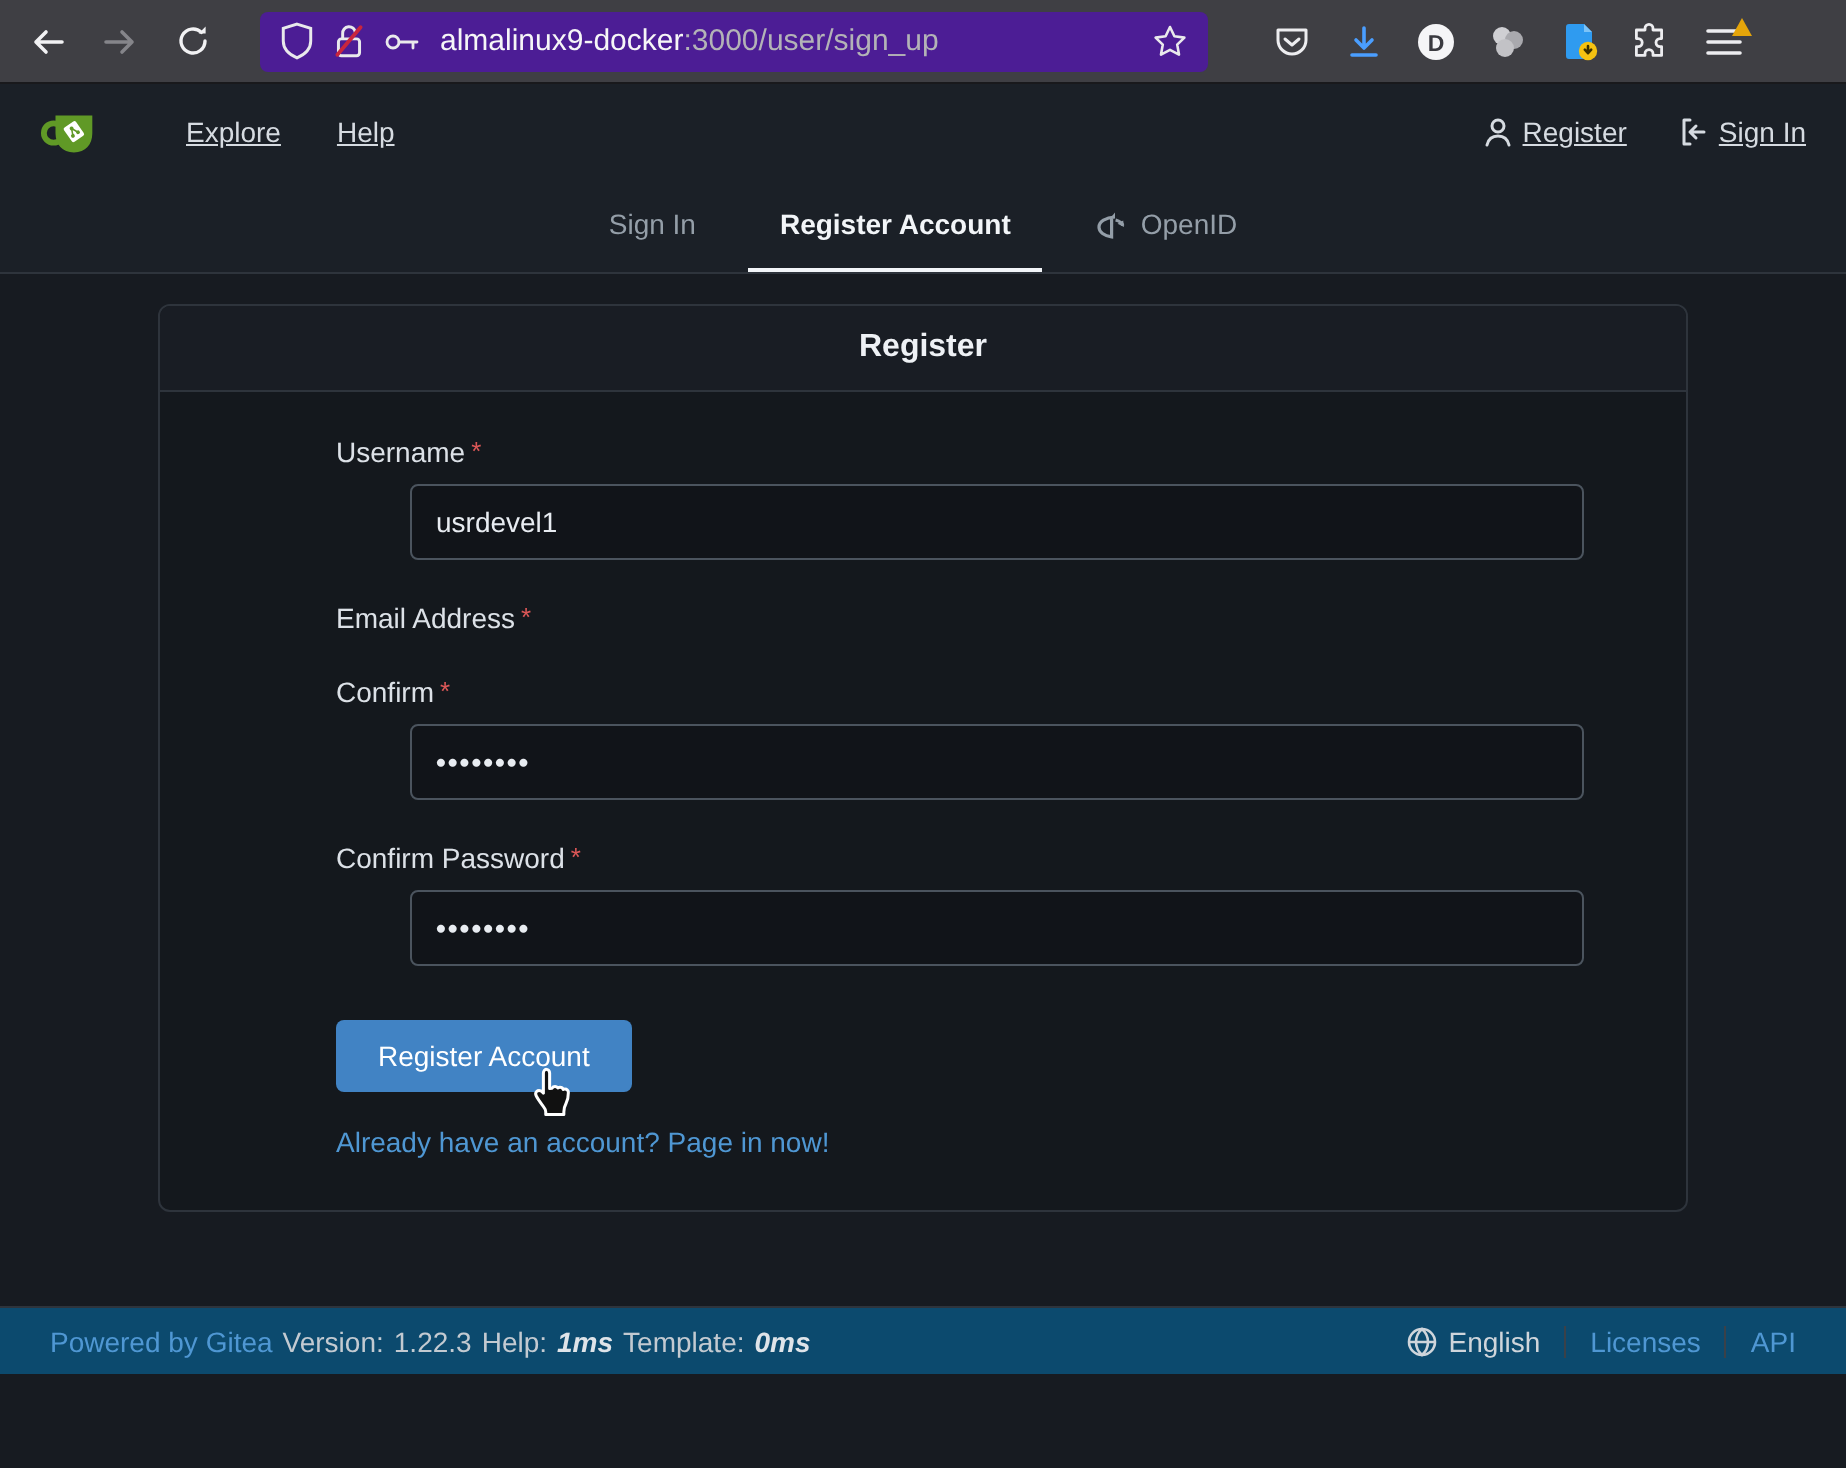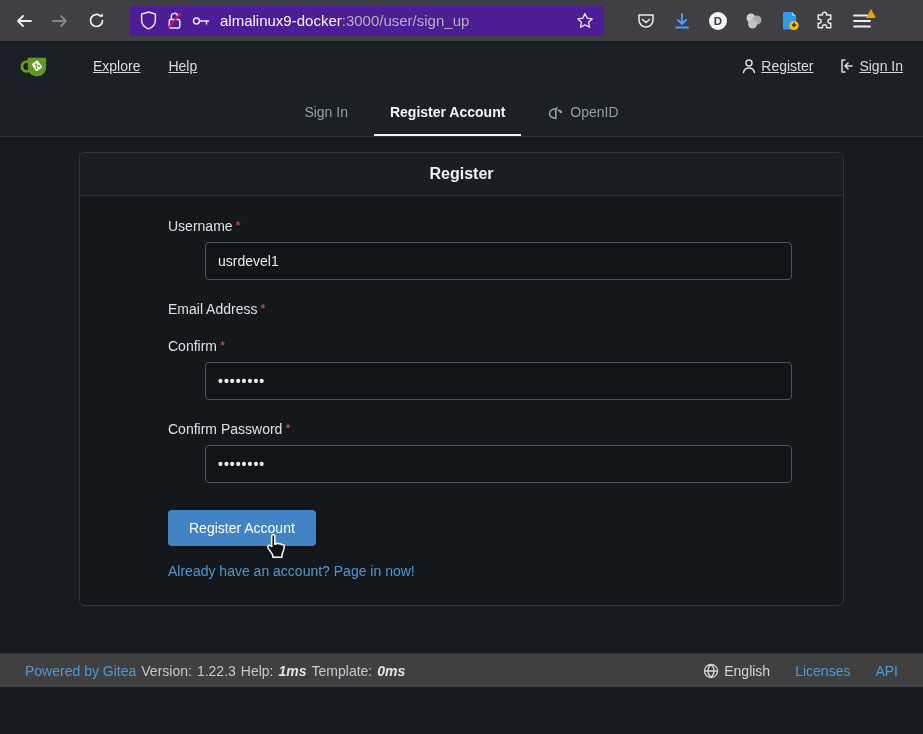--- a/index.html
+++ b/index.html
@@ -81,21 +81,21 @@
   .btn-primary {
     background:#4183c4; color:#ffffff; border:none; border-radius:4px;
     font-size:14px; padding:0 21px; height:36px; cursor:pointer;
     font-family:"Liberation Sans", sans-serif;
   }
   .cursor-overlay { position:absolute; left:95px; top:23px; pointer-events:none; }
   .alt-link { display:block; margin-top:17px; font-size:14px; color:#4f97d3; text-decoration:none; cursor:pointer; }
 
   
   .site-footer {
-    height:34px; border-top:1px solid #2e343c; background:#404040;
+    height:34px; border-top:1px solid #2e343c; background:#0c4a6e;
     display:flex; align-items:center; justify-content:space-between;
     padding:0 25px; font-size:14px; color:#c3cad1;
   }
   .site-footer a { color:#4f97d3; text-decoration:none; cursor:pointer; }
   .f-left { display:flex; align-items:center; gap:5px; white-space:nowrap; }
   .f-left b { color:#dfe4e9;font-style:italic; }
   .f-right { display:flex; align-items:flex-start; }
   .f-right .lang { display:flex; align-items:center; gap:5px; color:#cfd5db; padding-right:12px; }
   .f-sep { border-left:1px solid #3a4149; height:16px; margin:0 0; }
   .f-right a { padding:0 12px; }

